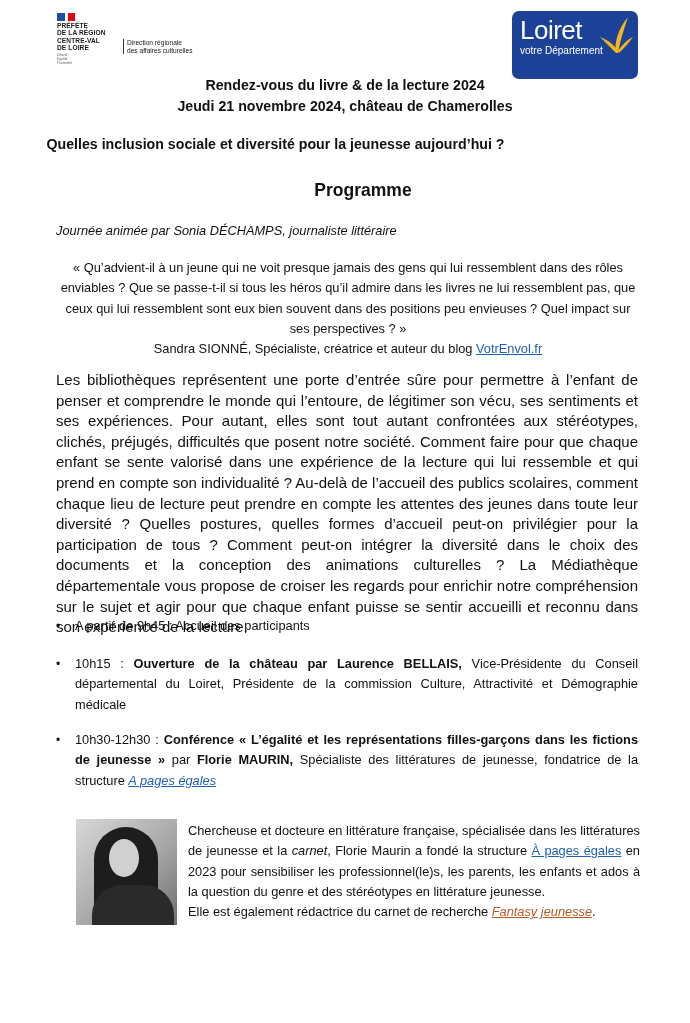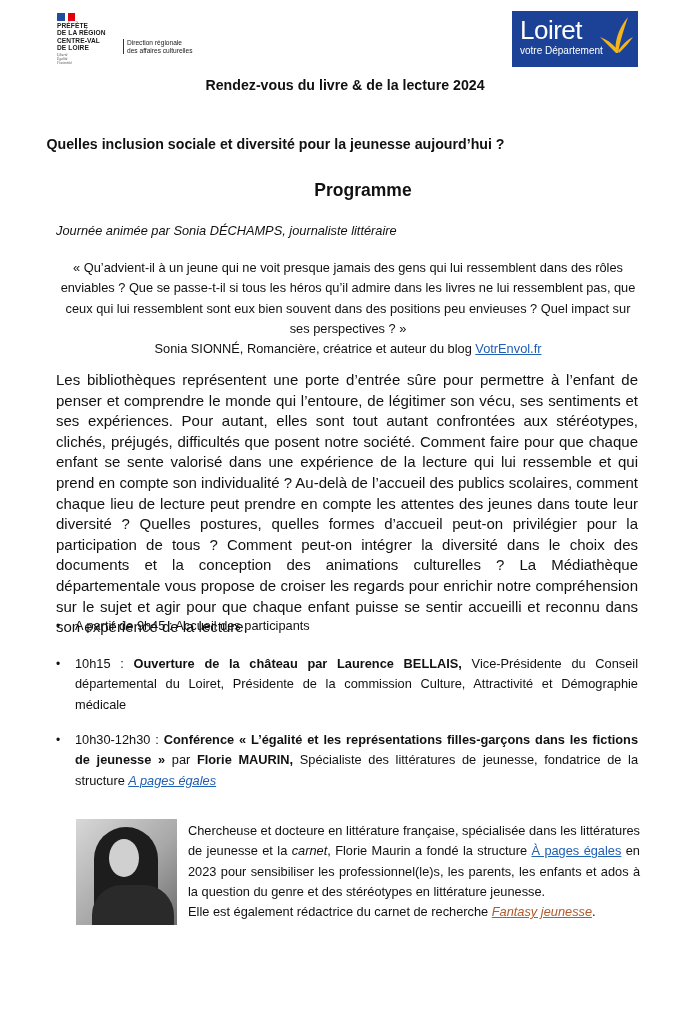--- a/index.html
+++ b/index.html
@@ -10,21 +10,21 @@
   .prefecture { position: absolute; left: 57px; top: 13px; width: 160px; height: 60px; }
   .flag { position: absolute; left: 0; top: 0; width: 18px; height: 8px; display: flex; }
   .flag .b { flex: 1; background: #1f4ea0; }
   .flag .w { width: 3px; background: #ffffff; }
   .flag .r { flex: 1; background: #e1000f; }
   .pref-name { position: absolute; left: 0; top: 9px; font-size: 6.6px; line-height: 7.4px; font-weight: bold; color: #1a1a1a; letter-spacing: 0.1px; }
   .pref-motto { position: absolute; left: 0; top: 40px; font-size: 3.6px; line-height: 4.2px; font-style: italic; color: #555; font-family: "Liberation Serif", serif; }
   .pref-sep { position: absolute; left: 66px; top: 26px; width: 1px; height: 15px; background: #333; }
   .pref-dir { position: absolute; left: 70px; top: 26px; font-size: 6.6px; line-height: 7.6px; color: #1a1a1a; }
 
-  .loiret { position: absolute; left: 512px; top: 11px; width: 126px; height: 56px; background: #1b4296; }
+  .loiret { position: absolute; left: 512px; top: 11px; width: 126px; height: 68px; background: #1b4296; border-radius: 7px; }
   .loiret-name { position: absolute; left: 8px; top: 4px; font-size: 26px; line-height: 30px; color: #ffffff; font-weight: normal; letter-spacing: -0.5px; }
   .loiret-sub { position: absolute; left: 8px; top: 34px; font-size: 10px; color: #ffffff; }
   .loiret-wheat { position: absolute; left: 86px; top: 4px; width: 36px; height: 40px; }
 
   .center { text-align: center; font-weight: bold; }
   .t1 { position: absolute; top: 75px; left: 0; width: 690px; font-size: 14.2px; line-height: 21px; }
   .t3 { position: absolute; top: 134px; left: 0; width: 551px; font-size: 14.2px; line-height: 20px; }
   .t4 { position: absolute; top: 178px; left: 0; width: 690px; font-size: 17.5px; line-height: 24px; margin-left: 18px; }
   .host { position: absolute; top: 222px; left: 56px; font-size: 12.8px; font-style: italic; line-height: 18px; text-align: center; }
 
@@ -82,29 +82,30 @@
     <svg class="loiret-wheat" viewBox="0 0 36 40">
       <path d="M18 38 C 16 28, 20 14, 30 2 C 26 14, 22 26, 20 38 Z" fill="#f2b51c"></path>
       <path d="M18 38 C 12 32, 6 26, 2 22 C 8 24, 14 28, 19 34 Z" fill="#f2b51c"></path>
       <path d="M20 36 C 24 30, 30 24, 35 22 C 31 28, 26 33, 21 38 Z" fill="#f2b51c"></path>
     </svg>
   </div>
 </div>
 
 <div class="t1 center">
   <div>Rendez-vous du livre &amp; de la lecture 2024</div>
+  <div>Jeudi 21 novembre 2024, château de Chamerolles</div>
 </div>
 <div class="t3 center">Quelles inclusion sociale et diversité pour la jeunesse aujourd’hui ?</div>
 <div class="t4 center">Programme</div>
 
 <div class="host">Journée animée par Sonia DÉCHAMPS, journaliste littéraire</div>
 
 <div class="quote">
   <div>« Qu’advient-il à un jeune qui ne voit presque jamais des gens qui lui ressemblent dans des rôles enviables ? Que se passe-t-il si tous les héros qu’il admire dans les livres ne lui ressemblent pas, que ceux qui lui ressemblent sont eux bien souvent dans des positions peu envieuses ? Quel impact sur ses perspectives ? »</div>
-  <div><span>Sonia SIONNÉ, Romancière, créatrice et auteur du blog </span><a class="link">VotrEnvol.fr</a></div>
+  <div><span>Sandra SIONNÉ, Spécialiste, créatrice et auteur du blog </span><a class="link">VotrEnvol.fr</a></div>
 </div>
 
 <div class="intro">Les bibliothèques représentent une porte d’entrée sûre pour permettre à l’enfant de penser et comprendre le monde qui l’entoure, de légitimer son vécu, ses sentiments et ses expériences. Pour autant, elles sont tout autant confrontées aux stéréotypes, clichés, préjugés, difficultés que posent notre société. Comment faire pour que chaque enfant se sente valorisé dans une expérience de la lecture qui lui ressemble et qui prend en compte son individualité  ? Au-delà de l’accueil des publics scolaires, comment chaque lieu de lecture peut prendre en  compte les attentes des jeunes dans toute leur diversité ? Quelles postures, quelles formes d’accueil peut-on privilégier pour la participation de tous ? Comment peut-on intégrer la diversité dans le choix des documents et la conception des animations culturelles ? La Médiathèque départementale vous propose de croiser les regards pour enrichir notre compréhension sur le sujet et agir pour que chaque enfant puisse se sentir accueilli et reconnu dans son expérience de la lecture.</div>
 
 <div class="item i1">
   <span class="bullet">•</span>
   <div class="item-body">
     <span>A partir de 9h45 :</span><span> Accueil des participants</span>
   </div>
 </div>

